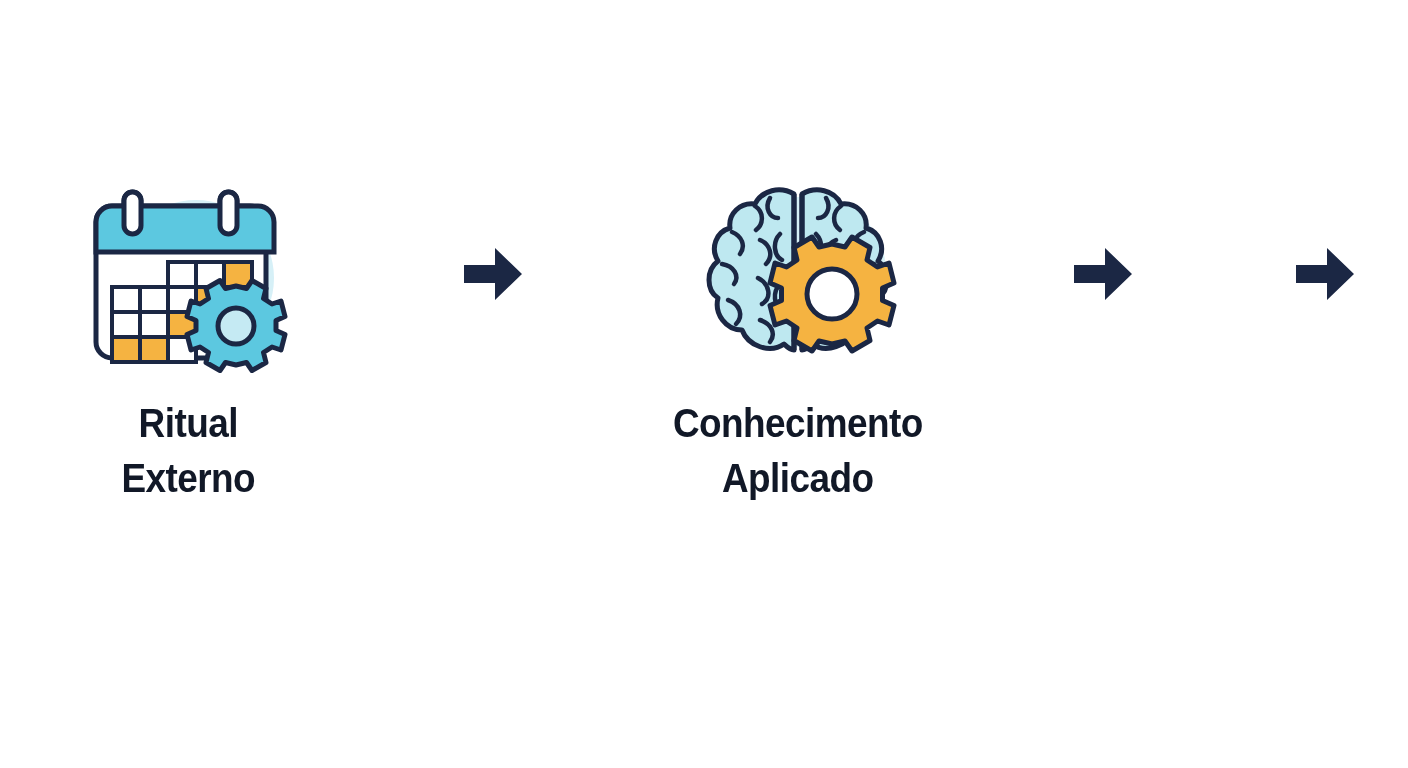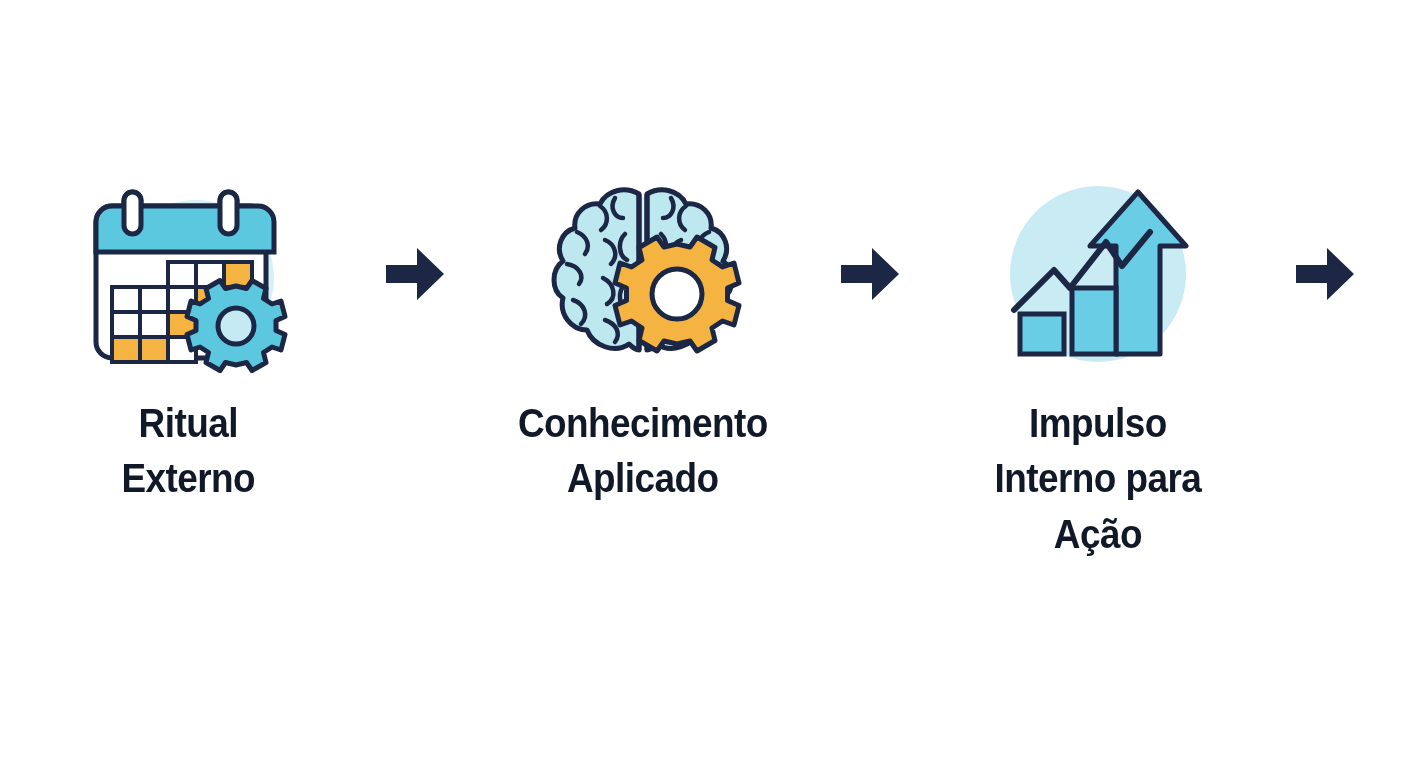--- a/index.html
+++ b/index.html
@@ -167,37 +167,20 @@
       <div class="step-label">Conhecimento
 Aplicado</div>
     </div>
 
     <div class="arrow">
       <svg width="62" height="58" viewBox="0 0 62 58">
         <path d="M2 20 H33 V3 L60 29 L33 55 V38 H2 Z" fill="#1B2744"></path>
       </svg>
     </div>
 
-    <div class="step">
-      <div class="step-icon">
-        <svg width="200" height="200" viewBox="0 0 200 200">
-          <circle cx="100" cy="100" r="88" fill="#C9EBF4"></circle>
-
-          <path d="M118 180 V72 H92 L140 18 L188 72 H162 V180 Z" fill="#6ACDE6" stroke="#1B2744" stroke-width="5" stroke-linejoin="round"></path>
-
-          <path d="M16 136 L56 96 L72 114 L108 68 L124 92 L152 58" fill="none" stroke="#1B2744" stroke-width="6" stroke-linejoin="round" stroke-linecap="round"></path>
-
-          <rect x="22" y="140" width="44" height="40" fill="#6ACDE6" stroke="#1B2744" stroke-width="5"></rect>
-          <rect x="74" y="114" width="44" height="66" fill="#6ACDE6" stroke="#1B2744" stroke-width="5"></rect>
-        </svg>
-      </div>
-      <div class="step-label">Impulso
-Interno para
-Ação</div>
-    </div>
 
     <div class="arrow">
       <svg width="62" height="58" viewBox="0 0 62 58">
         <path d="M2 20 H33 V3 L60 29 L33 55 V38 H2 Z" fill="#1B2744"></path>
       </svg>
     </div>
 
 
   </div>
 </div>

